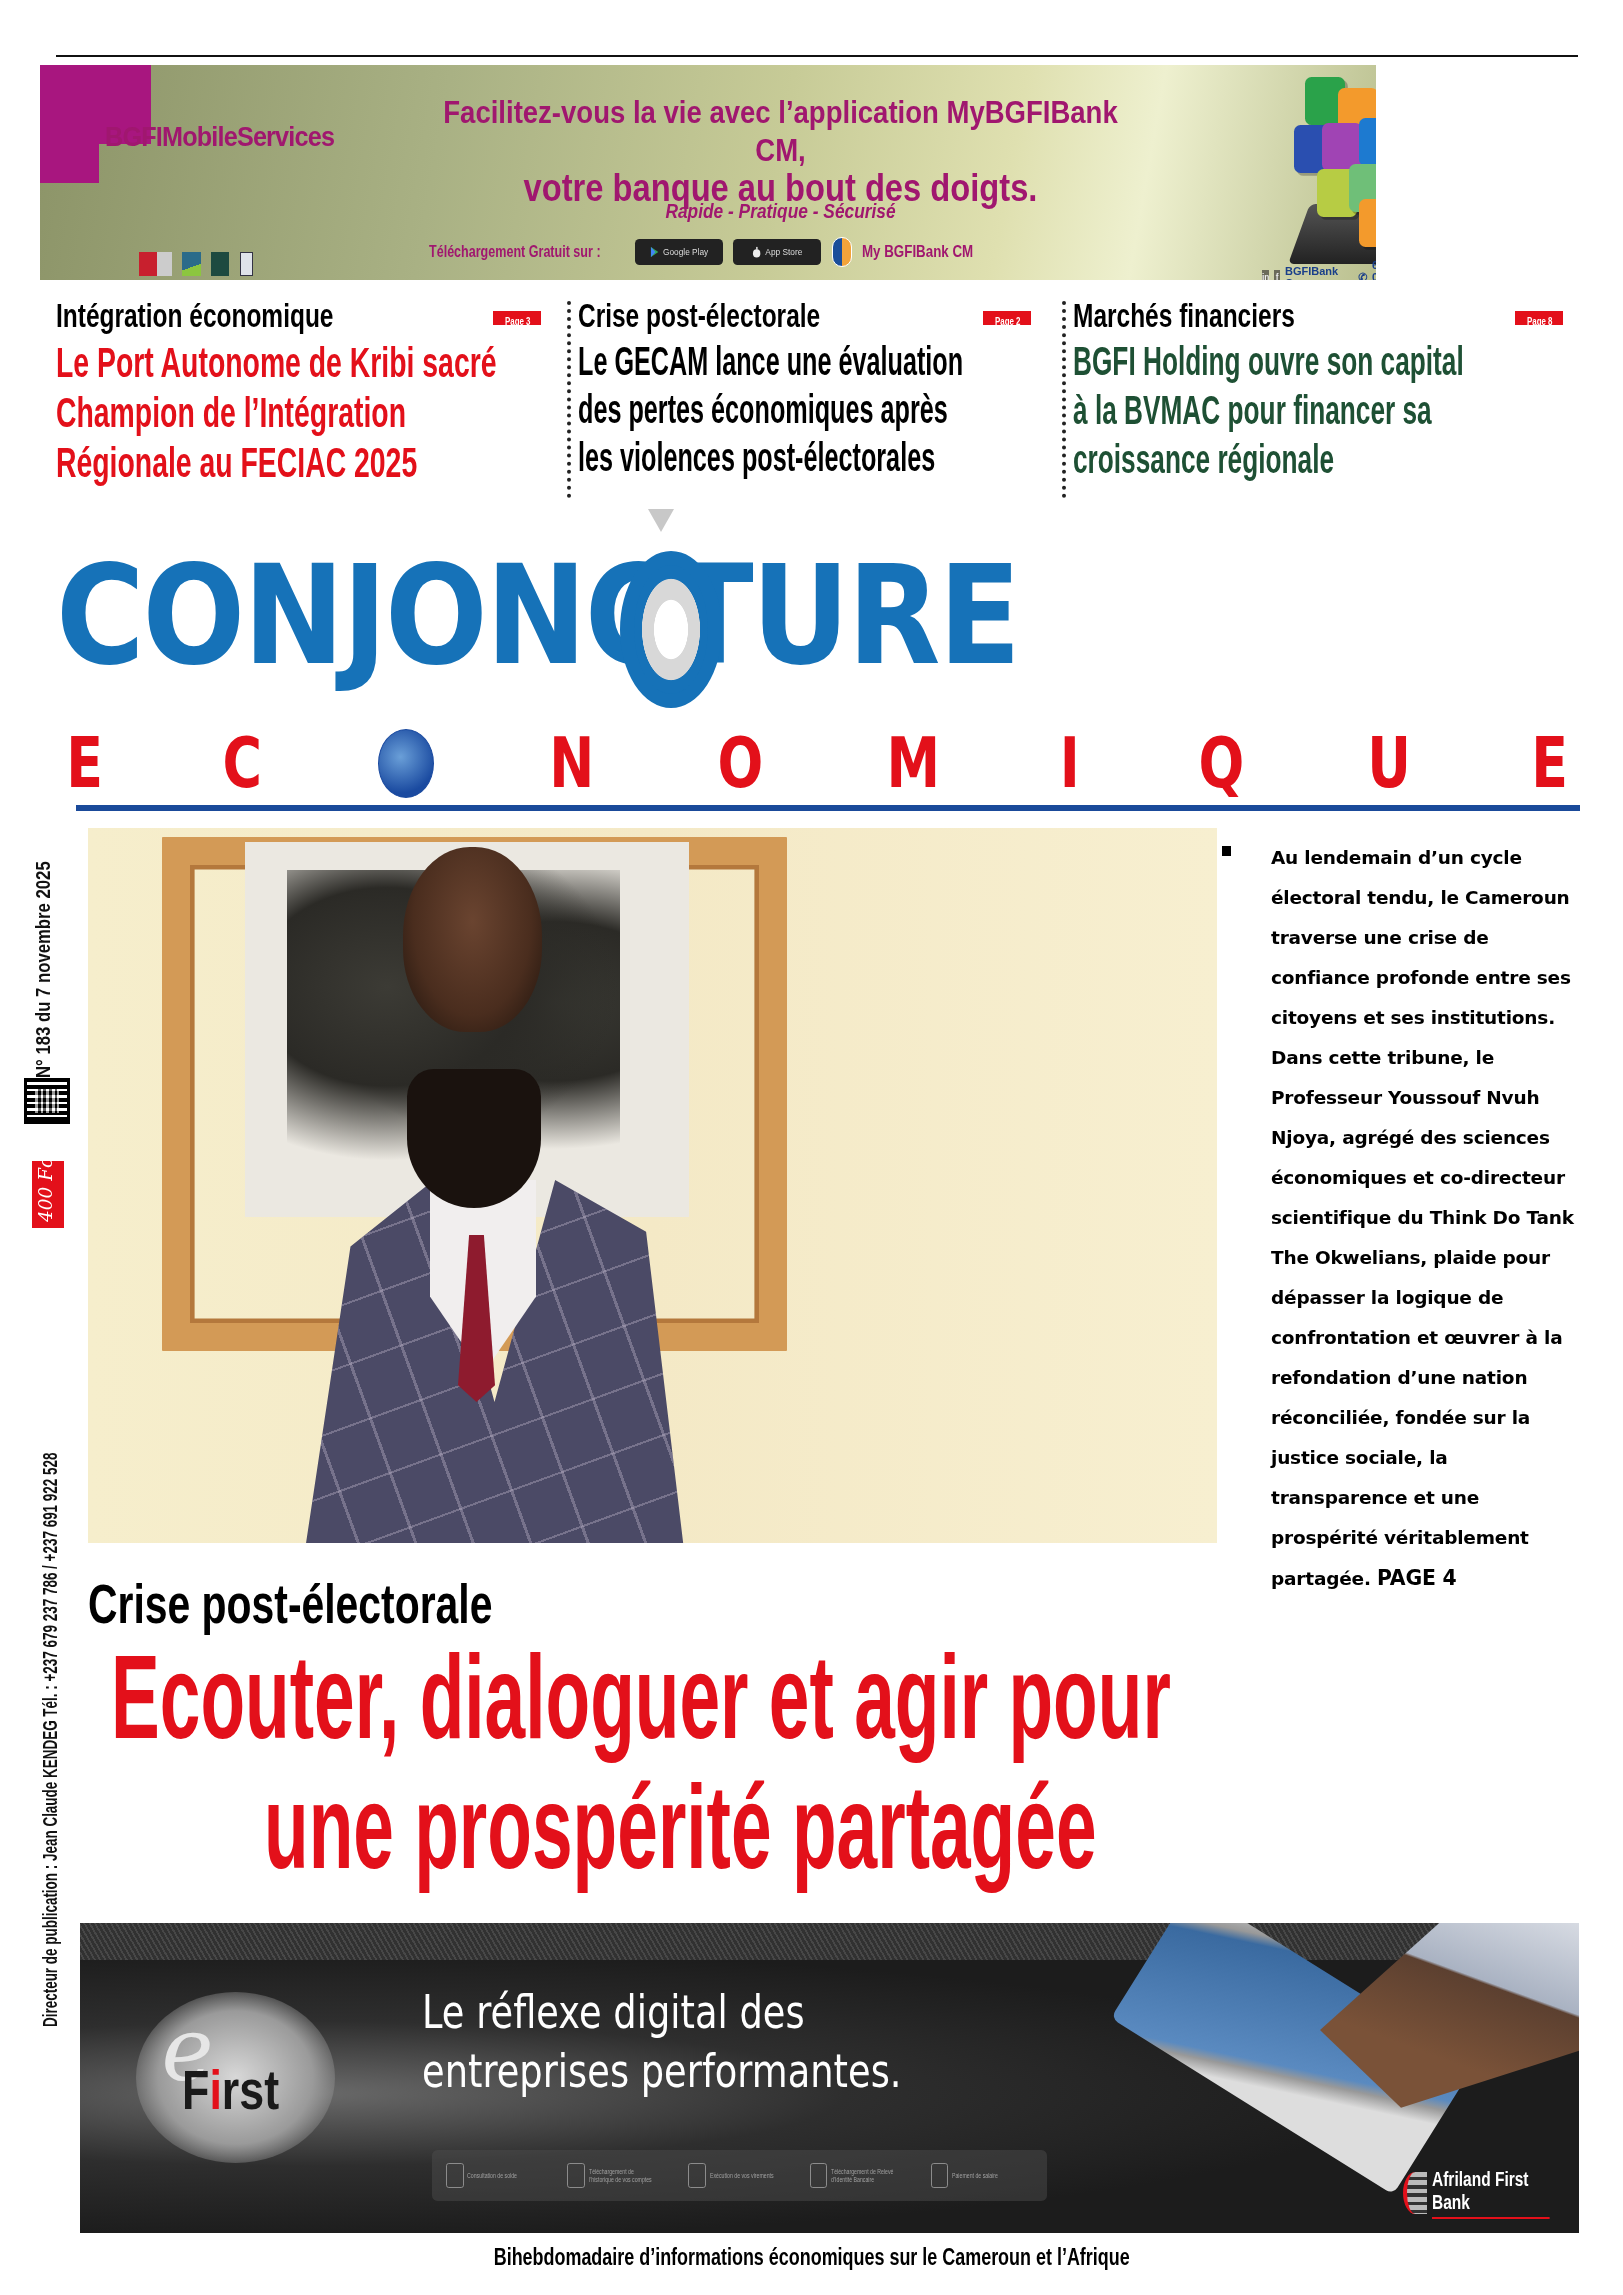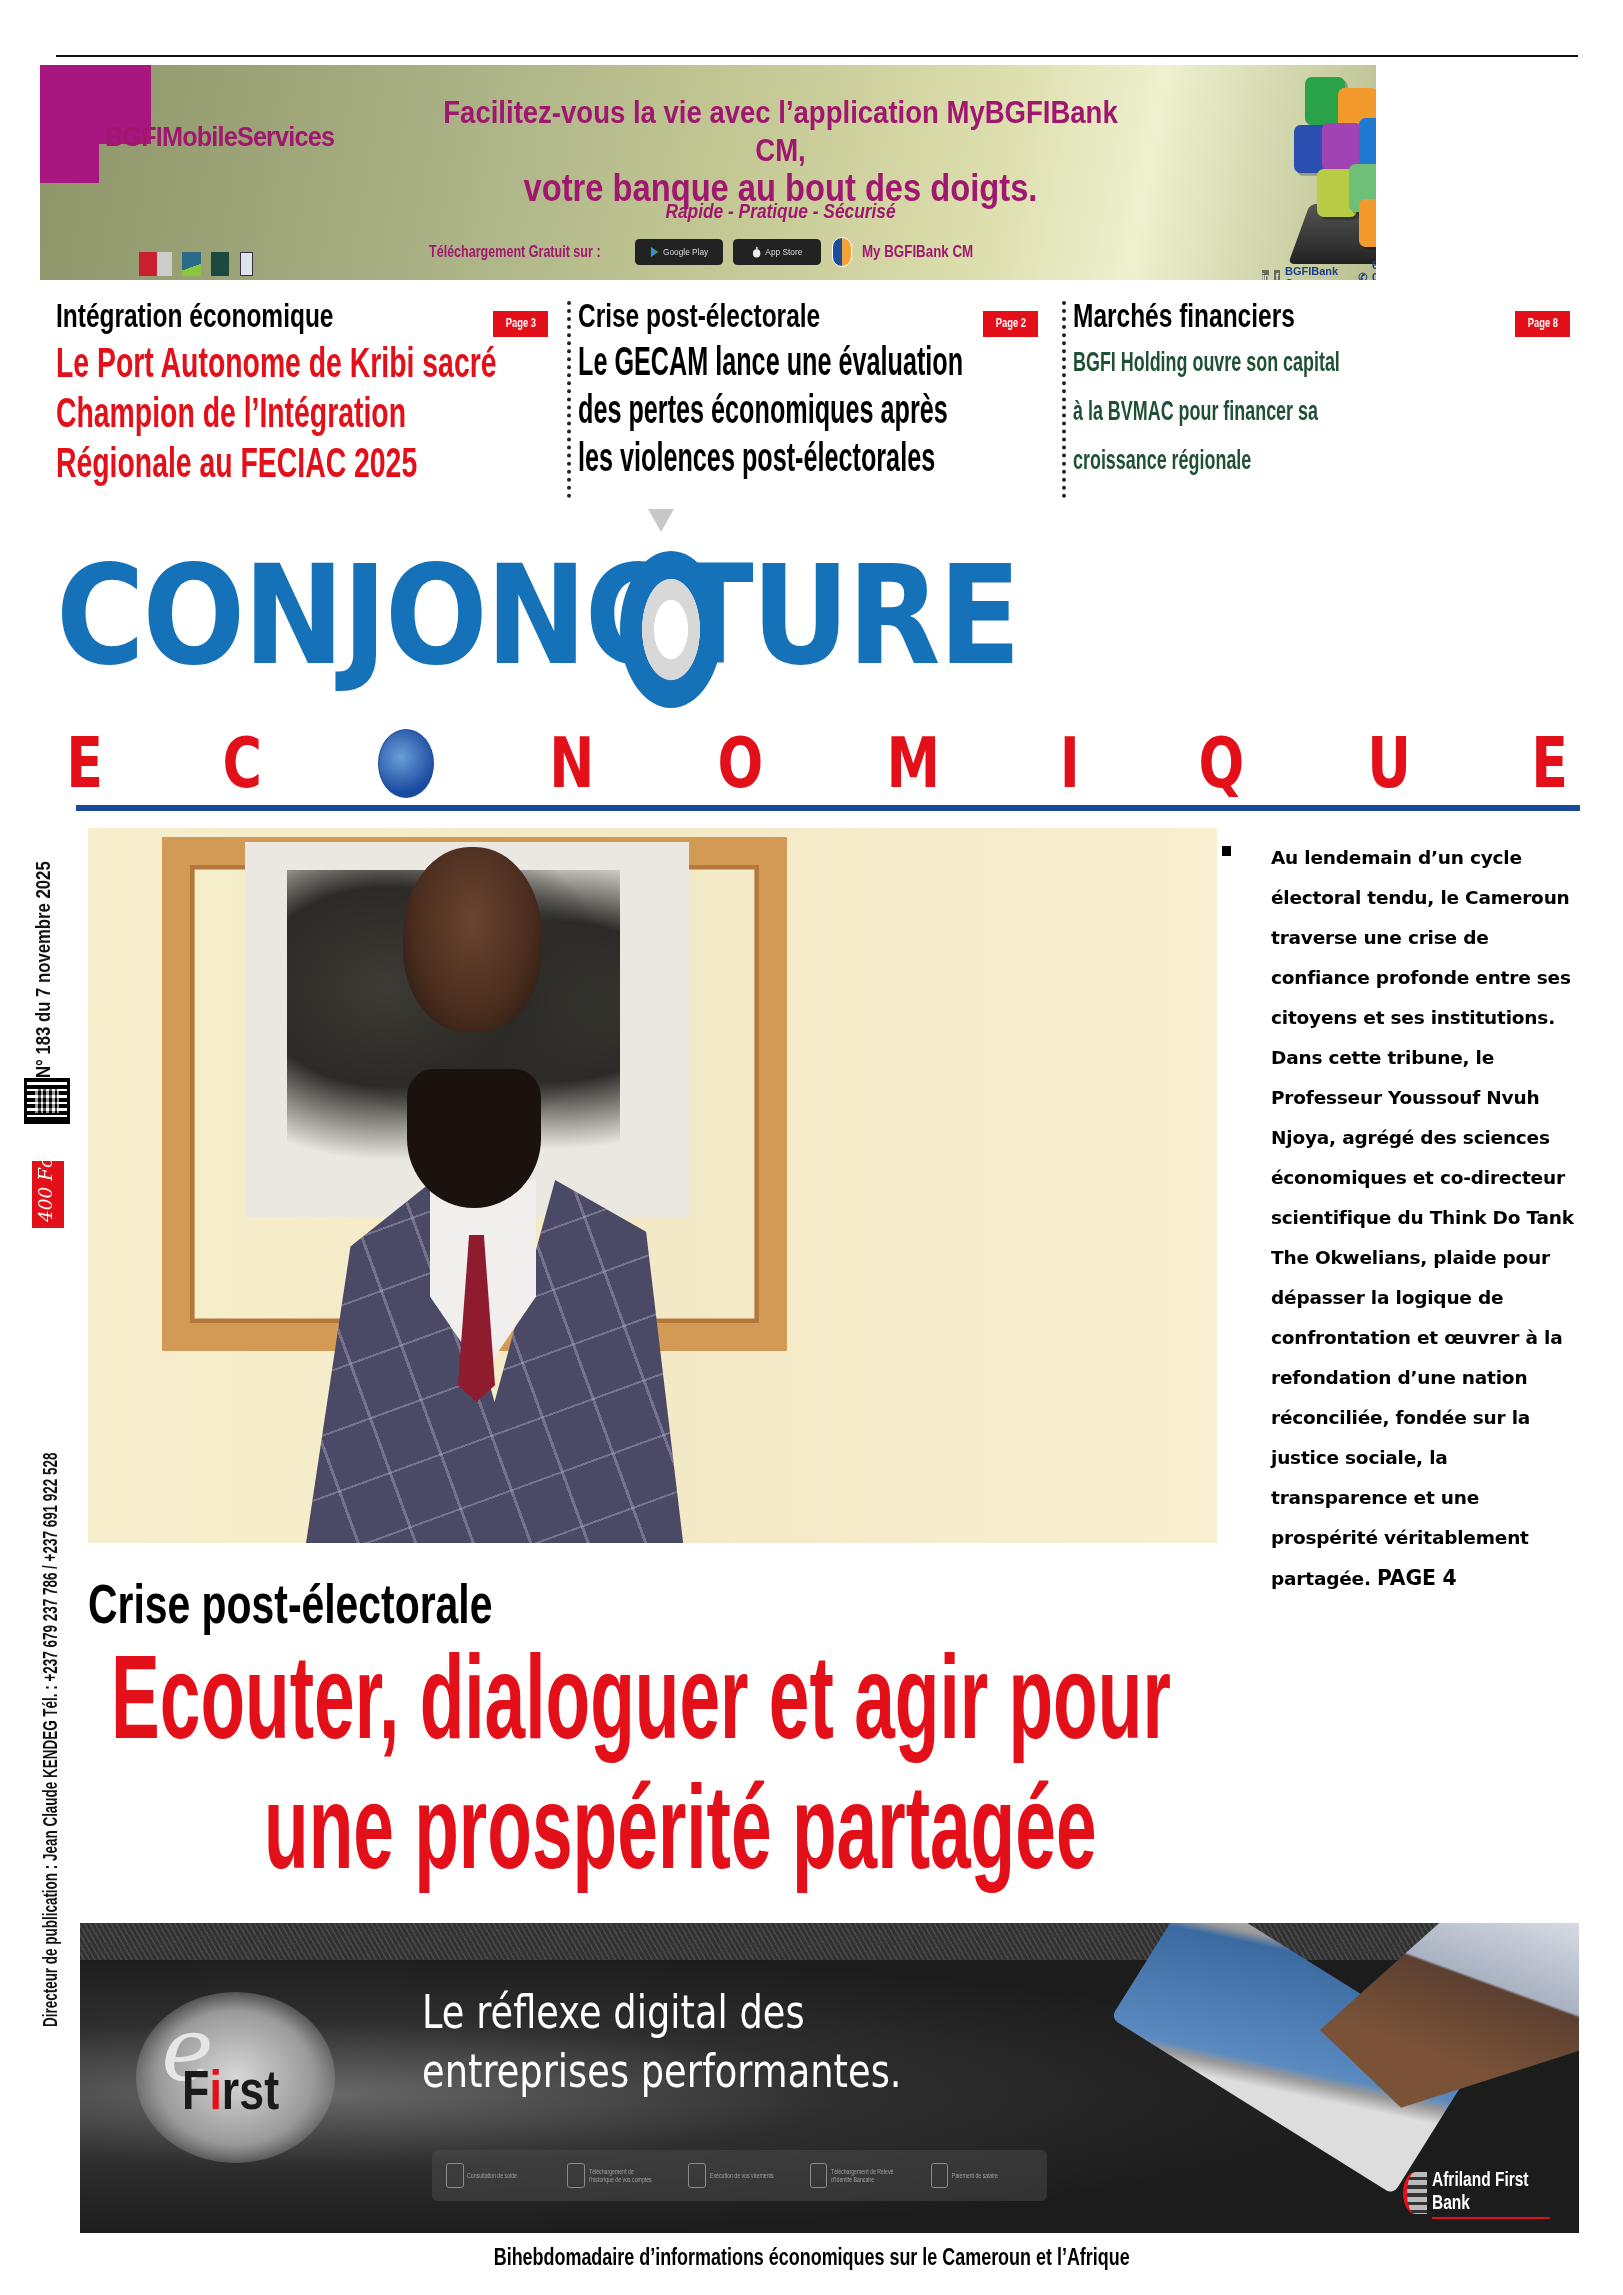--- a/index.html
+++ b/index.html
@@ -37,31 +37,31 @@
   .hand { position: absolute; left: 1379px; top: 153px; width: 111px; height: 60px; background: #c08a64; border-radius: 28px 37px 14px 14px; }
   .bgfi-social { position: absolute; left: 1222px; top: 193px; display: flex; gap: 4.6px; align-items: center; font-size: 11px; font-weight: 700; color: #1a3f8a; }
   .bgfi-social .sq { width: 13px; height: 14px; background: #6b6b5a; color:#eee; font-size: 8.3px; text-align: center; line-height: 14px; }
   .bgfi-logo-box { position: absolute; left: 1501px; top: 153px; width: 21px; height: 60px; background: #f4f4f0; }
   .bgfi-logo-box .mark { width: 13px; height: 13px; margin: 9.3px auto 2.8px; background: linear-gradient(90deg,#1a4e9a 50%,#d4c48a 50%); }
   .bgfi-logo-box .txt { font-size: 5.6px; color: #1a4e9a; text-align: center; }
 
   
   .teaser { position: absolute; top: 296px; height: 204px; }
   .teaser .kicker { font-size: 34px; font-weight: 700; color: #000; transform: scaleX(0.72); transform-origin: left top; display: inline-block; white-space: nowrap; }
-  .teaser .page-badge { position: absolute; top: 15px; background: #e3101a; color: #fff; font-weight: 700; font-size: 13px; height: 26px; padding: 3.7px 6.5px; transform-origin: left top; }
+  .teaser .page-badge { position: absolute; top: 15px; background: #e3101a; color: #fff; font-weight: 700; font-size: 11px; height: 14px; padding: 3.7px 6.5px; transform-origin: left top; }
   .teaser .page-badge span { display: inline-block; transform: scaleX(0.72); transform-origin: center; }
   .teaser .title { margin-top: 1.9px; font-size: 43px; line-height: 50px; font-weight: 700; white-space: nowrap; }
   .teaser .title span { display: block; transform: scaleX(0.66); transform-origin: left top; }
   .t1 { left: 56px; width: 504px; }
   .t1 .title { color: #e3101a; text-align: center; }
   .t2 { left: 578px; width: 486px; }
   .t2 .title { color: #000; font-size: 40px; line-height: 48px; }
   .t2 .title span { transform: scaleX(0.63); }
   .t3 { left: 1073px; width: 504px; }
-  .t3 .title { color: #1e5034; font-size: 28px; line-height: 49px; }
+  .t3 .title { color: #1e5034; font-size: 41px; line-height: 49px; }
   .t3 .title span { transform: scaleX(0.64); }
   .dot-divider { position: absolute; top: 301px; width: 0; height: 197px; border-left: 4.2px dotted #222; }
 
   
   .masthead { position: absolute; left: 56px; top: 509px; width: 1527px; height: 282px; }
   .pointer { position: absolute; left: 592px; top: 0; width: 0; height: 0; border-left: 13px solid transparent; border-right: 13px solid transparent; border-top: 23px solid #c8c8c8; }
   .logo-main { position: absolute; left: 0; top: 37px; font-family: "DejaVu Sans", sans-serif; font-weight: 700; font-size: 157px; color: #1672b8; letter-spacing: -2.8px; transform: scaleX(0.77) scaleY(0.88); transform-origin: left top; white-space: nowrap; line-height: 1; }
   .logo-ring { position: absolute; left: 564px; top: 42px; width: 102px; height: 157px; border-radius: 50%; border: 14px solid #1672b8; background: radial-gradient(ellipse at center, #fff 32%, #d8d8d8 33%, #d8d8d8 55%, #1672b8 56%); }
   .logo-sub { position: absolute; left: 4.6px; top: 220px; width: 1513px; display: flex; justify-content: space-between; }
   .logo-sub span { font-family: "DejaVu Sans", sans-serif; font-weight: 700; font-size: 69px; color: #e3101a; line-height: 1; transform: scaleX(0.78); display: inline-block; }

